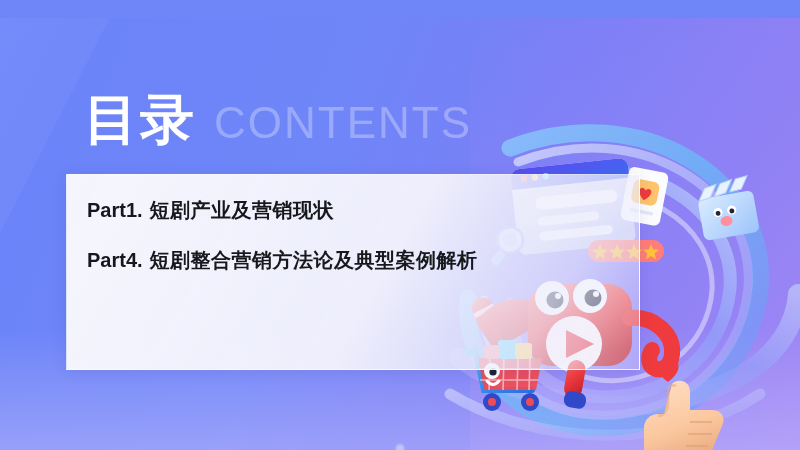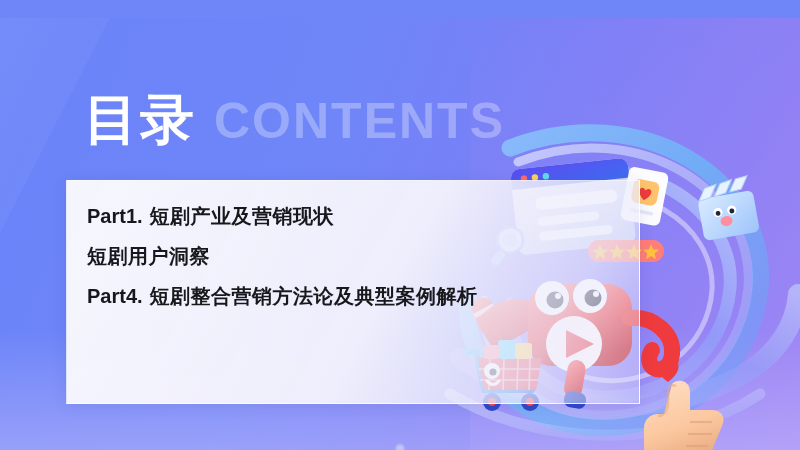--- a/index.html
+++ b/index.html
@@ -49,29 +49,29 @@
   .header {
     position:absolute; left:84px; top:74px;
     display:flex; align-items:baseline; gap:18px;
     white-space:nowrap;
   }
   .title-cn {
     font-size:54px; font-weight:bold; color:#ffffff;
     letter-spacing:2px; line-height:1;
   }
   .title-en {
-    font-size:50px; font-weight:bold;
+    font-size:44px; font-weight:normal;
     color:rgba(255,255,255,0.30);
     letter-spacing:2px; line-height:1;
   }
 
   
   .panel {
-    position:absolute; left:66px; top:162px;
-    width:574px; height:224px;
+    position:absolute; left:66px; top:156px;
+    width:574px; height:196px;
     background: linear-gradient(120deg, rgba(250,250,253,0.97) 0%, rgba(244,243,252,0.95) 55%, rgba(236,236,252,0.72) 82%, rgba(228,230,252,0.30) 100%);
     border:1px solid rgba(255,255,255,0.65);
     box-shadow: 0 2px 14px rgba(40,40,110,0.10);
   }
   .panel-list {
     position:absolute; left:20px; top:20px; right:10px;
     display:flex; flex-direction:column; gap:10px;
   }
   .list-item {
     display:flex; align-items:baseline;
@@ -278,21 +278,20 @@
 
   <div class="panel">
     <div class="panel-list">
 
       <div class="list-item">
         <span class="item-part">Part1.</span>
         <span class="item-text">短剧产业及营销现状</span>
       </div>
 
       <div class="list-item">
-        <span class="item-text">短剧用户洞察</span>
       </div>
 
 
       <div class="list-item">
         <span class="item-part">Part4.</span>
         <span class="item-text">短剧整合营销方法论及典型案例解析</span>
       </div>
 
     </div>
   </div>

